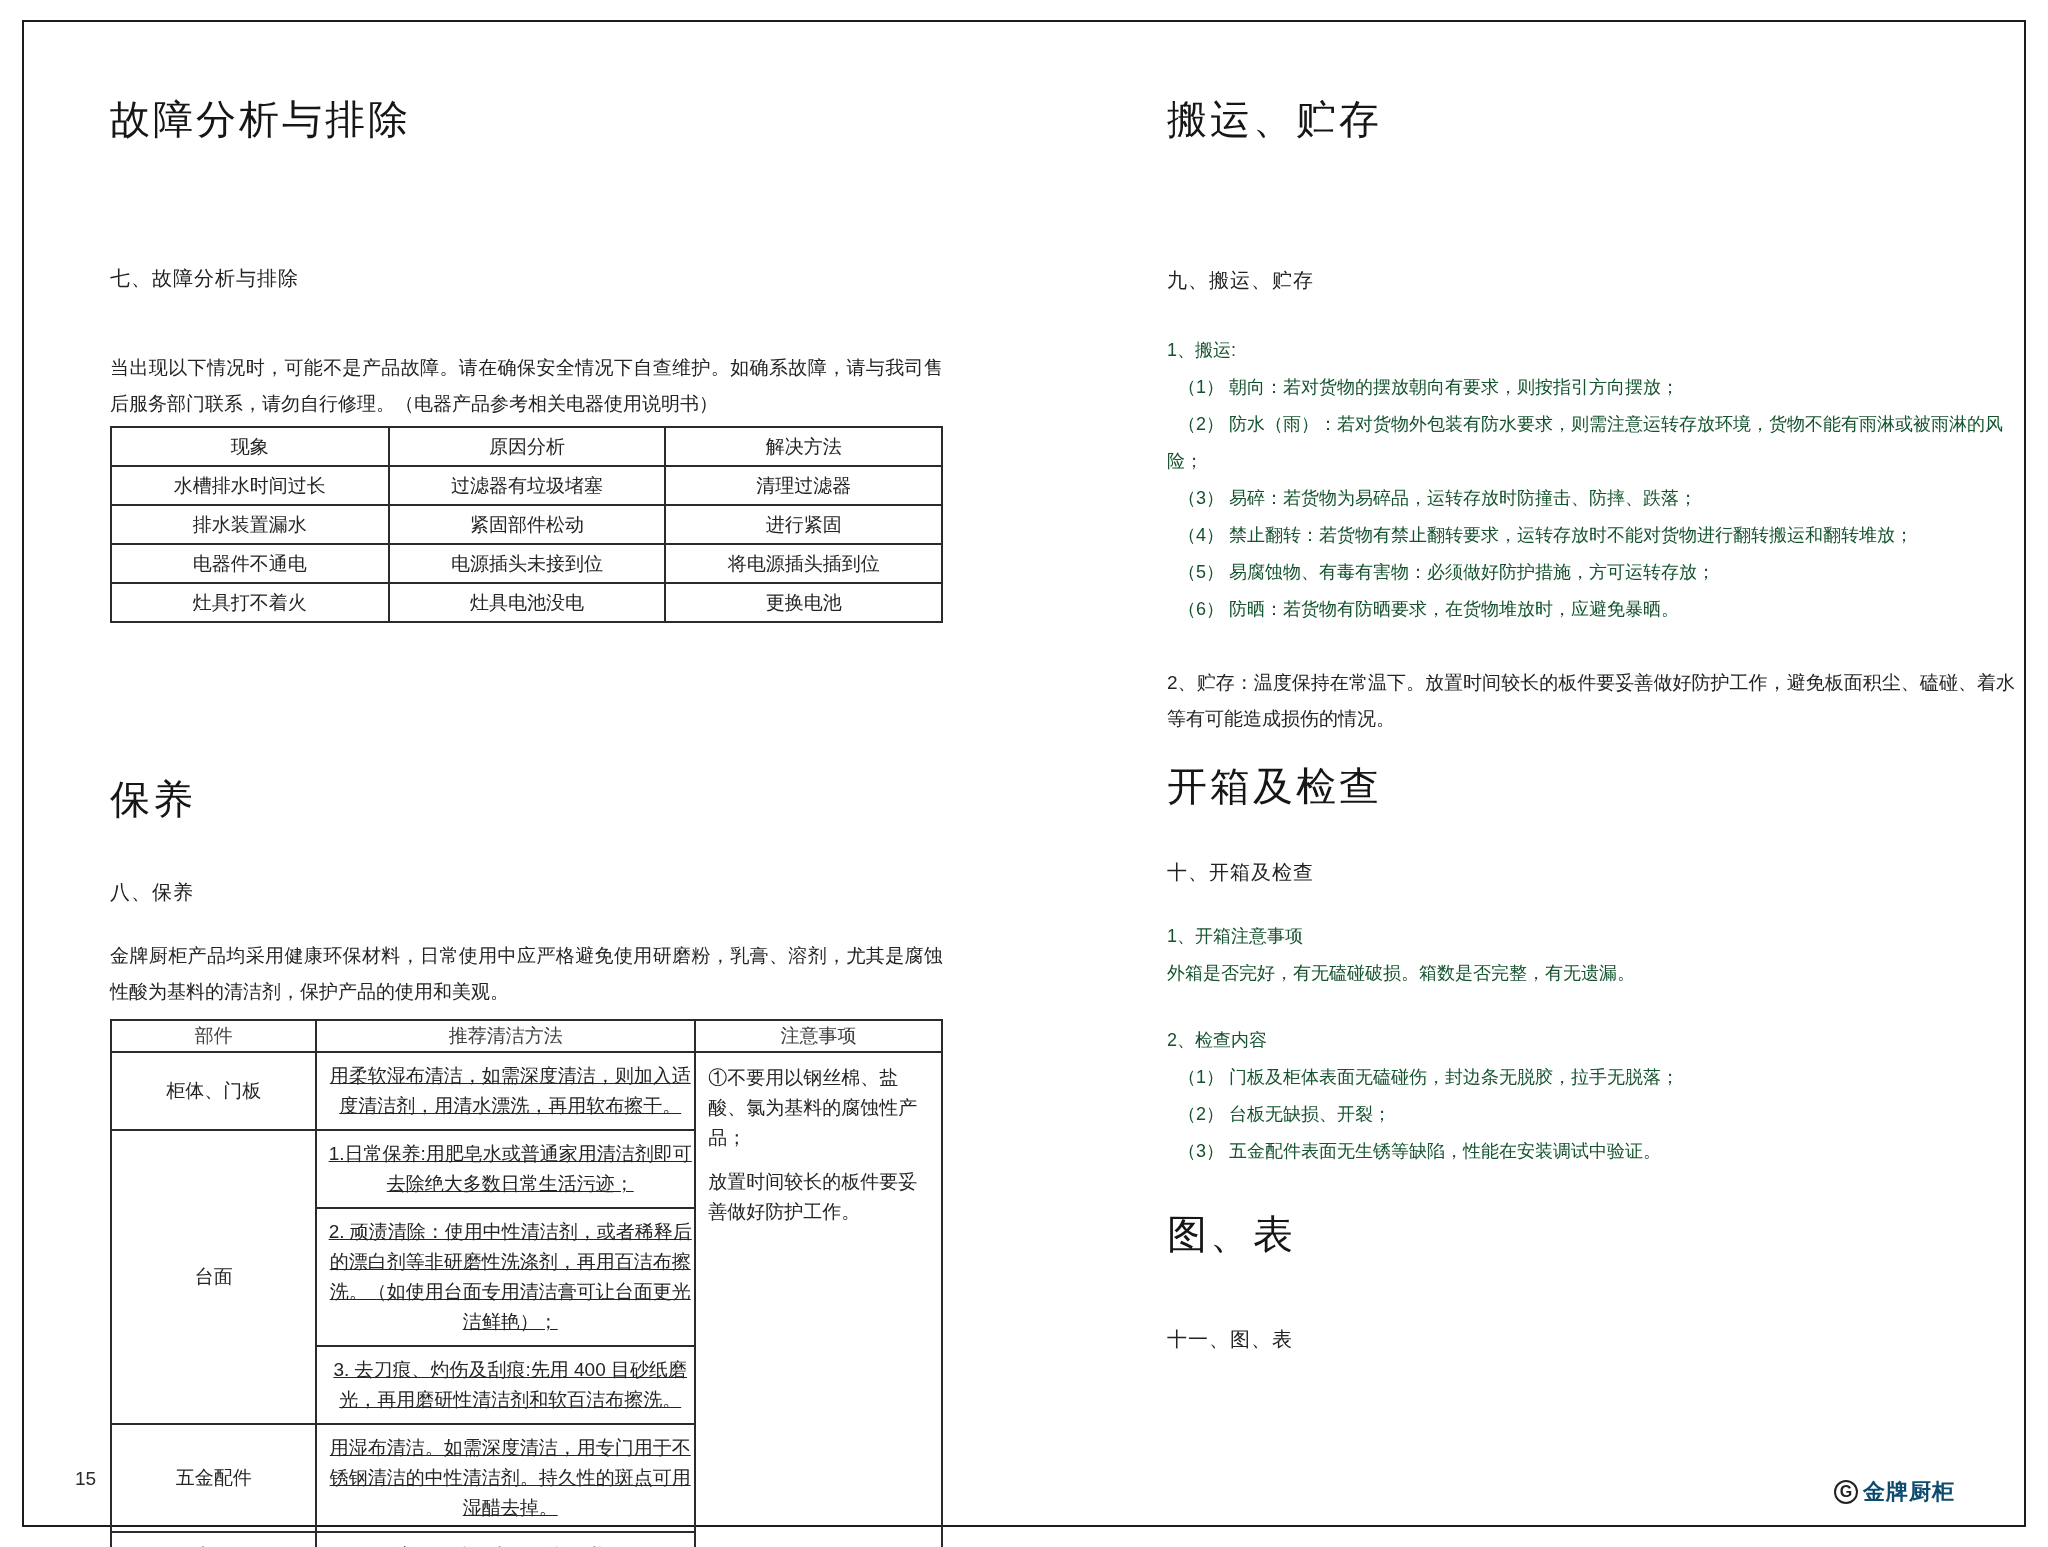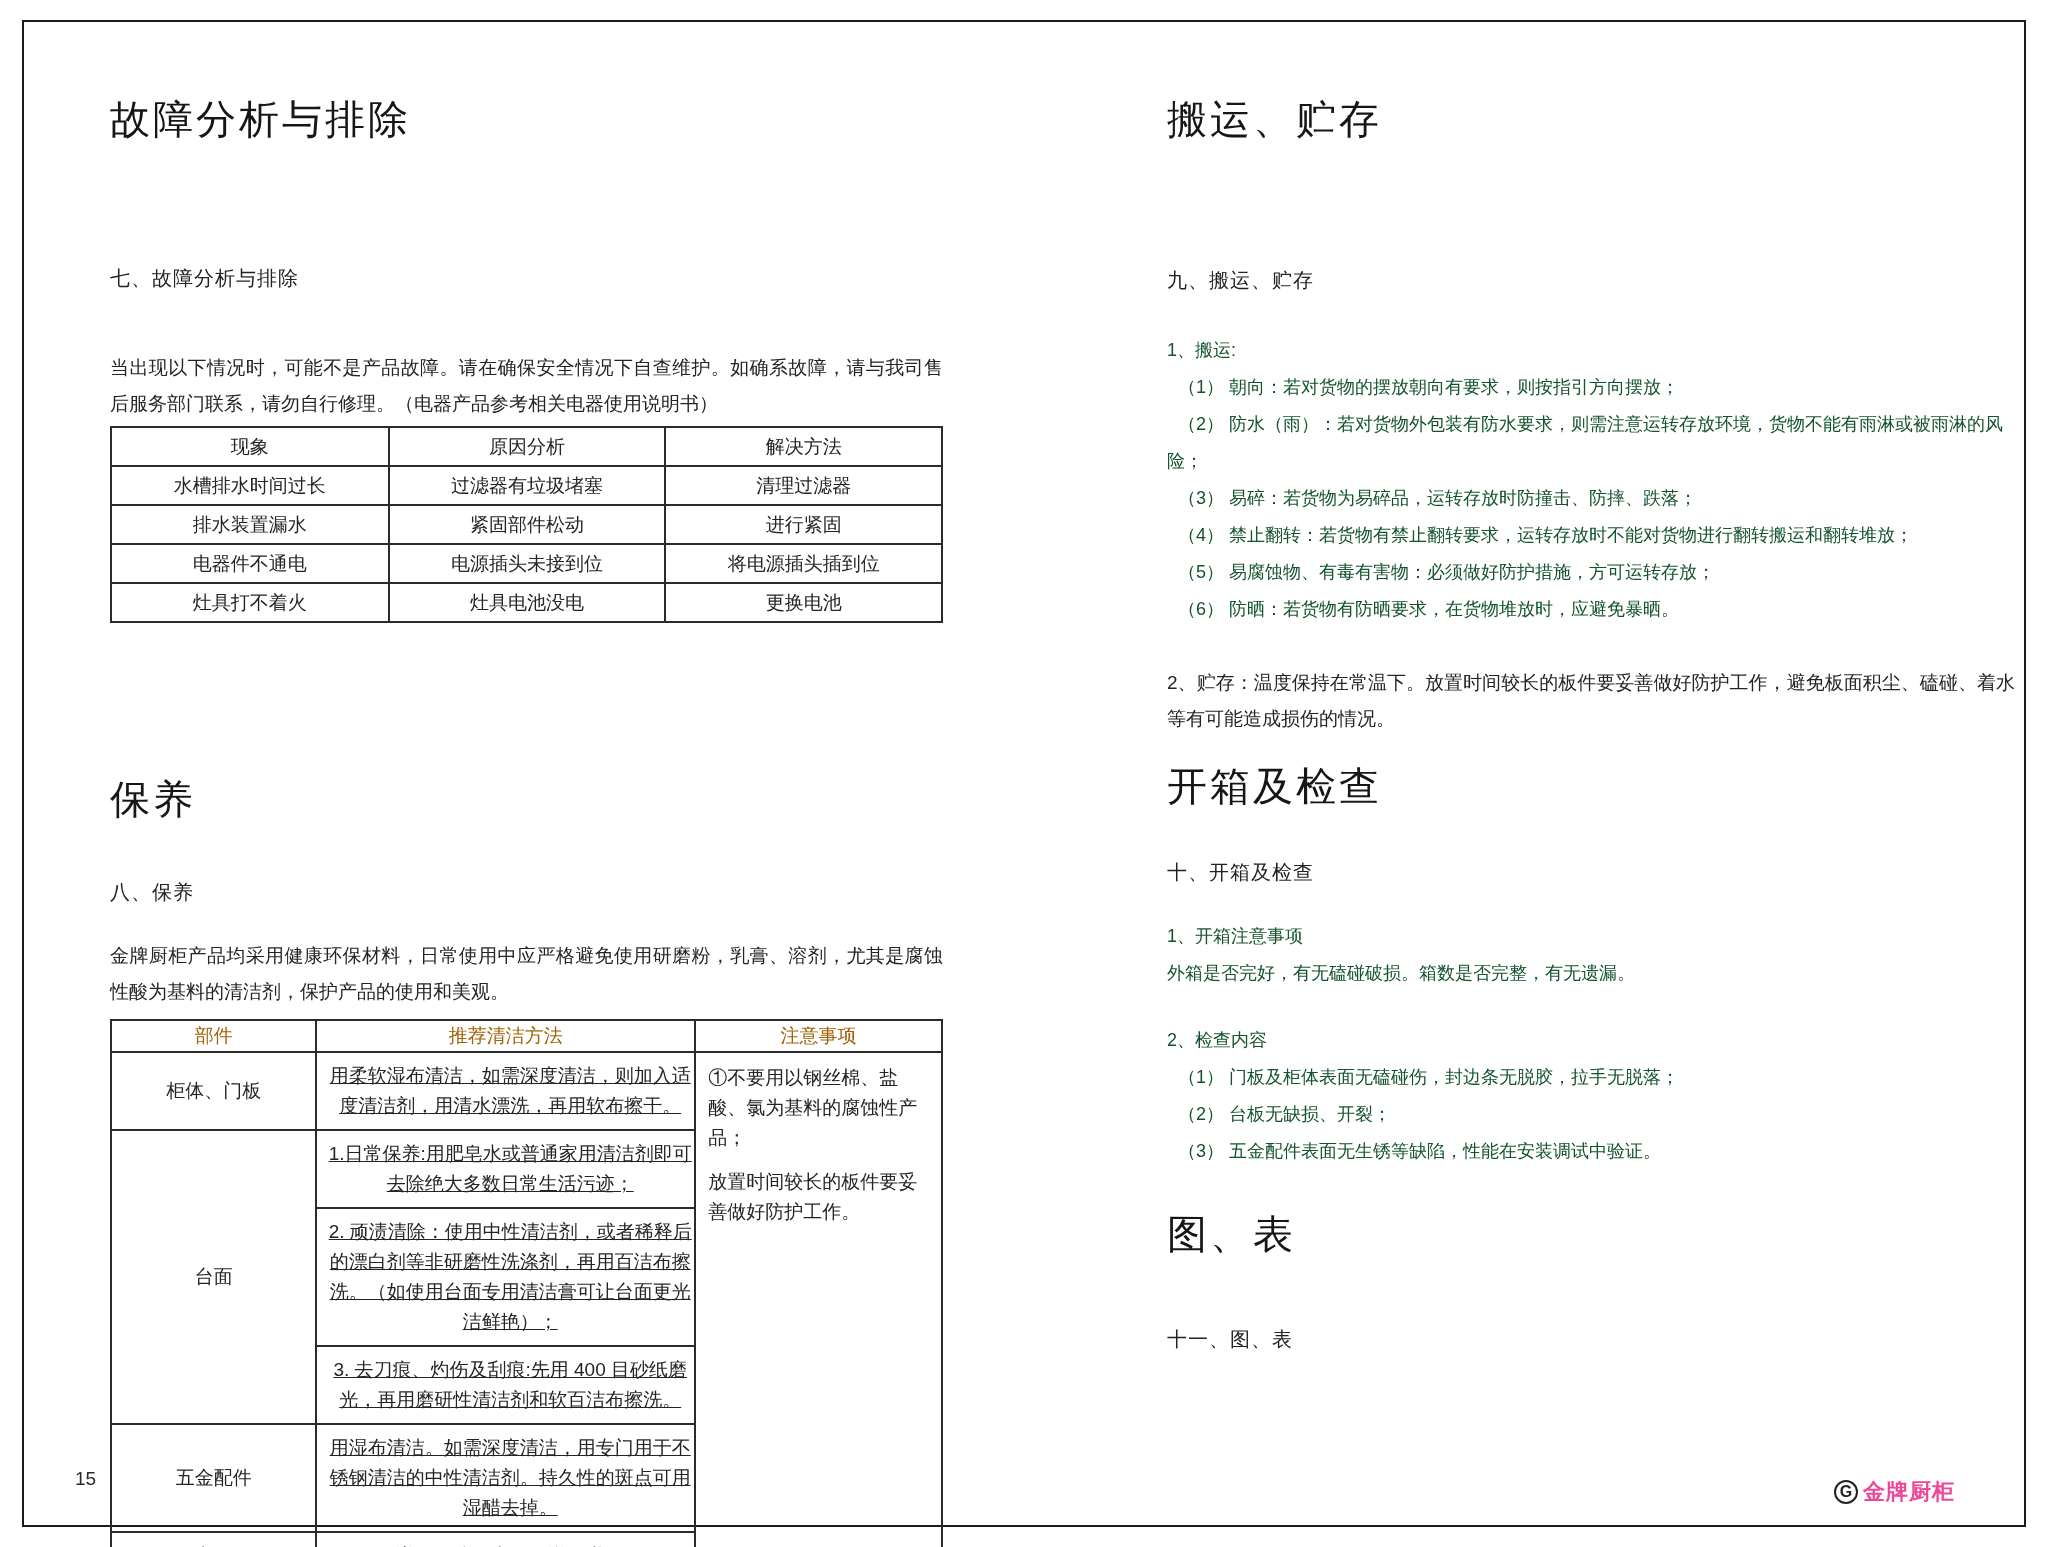--- a/index.html
+++ b/index.html
@@ -47,36 +47,36 @@
 
   table { border-collapse:collapse; width:100%; table-layout:fixed; }
   table, th, td { border:2px solid #2b2b2b; }
   th { font-weight:400; }
 
   .tbl-fault th, .tbl-fault td {
     font-size:19px; text-align:center; vertical-align:middle;
     height:39px; padding:2px 6px; color:#242424;
   }
 
-  .tbl-care th { font-size:19px; text-align:center; height:32px; padding:2px 6px; color:#a16207;margin-top:48px; }
+  .tbl-care th { font-size:19px; text-align:center; height:32px; padding:2px 6px; color:#404040;margin-top:48px; }
   .tbl-care td { font-size:19px; line-height:30px; color:#242424; }
   .tbl-care td.part   { text-align:center; vertical-align:middle; padding:6px 6px; }
   .tbl-care td.method { text-align:center; vertical-align:middle; padding:8px 2px 8px 11px;text-decoration:underline; }
   .tbl-care td.notes  { text-align:left; vertical-align:top; padding:10px 10px 10px 12px; }
   .tbl-care td.notes p + p { margin-top:14px; }
 
   .page-num { position:absolute; left:75px; top:1468px; font-size:19px; color:#2a2a2a; }
 
   .brand { position:absolute; right:93px; top:1477px; display:flex; align-items:center; gap:5px; }
   .brand-icon {
     width:24px; height:24px; border:2.5px solid #222; border-radius:50%;
     display:flex; align-items:center; justify-content:center;
     font-size:16px; font-weight:700; color:#222; line-height:1;
   }
-  .brand-name { font-size:22px; font-weight:700; color:#ec4899; letter-spacing:1px; }
+  .brand-name { font-size:22px; font-weight:700; color:#0c4a6e; letter-spacing:1px; }
 </style>
 </head>
 <body>
 
 <div class="sheet">
 
   <div class="page page-left">
 
     <h1 class="doc-title lt-title1">故障分析与排除</h1>
     <h2 class="sec-heading lt-head1">七、故障分析与排除</h2>

